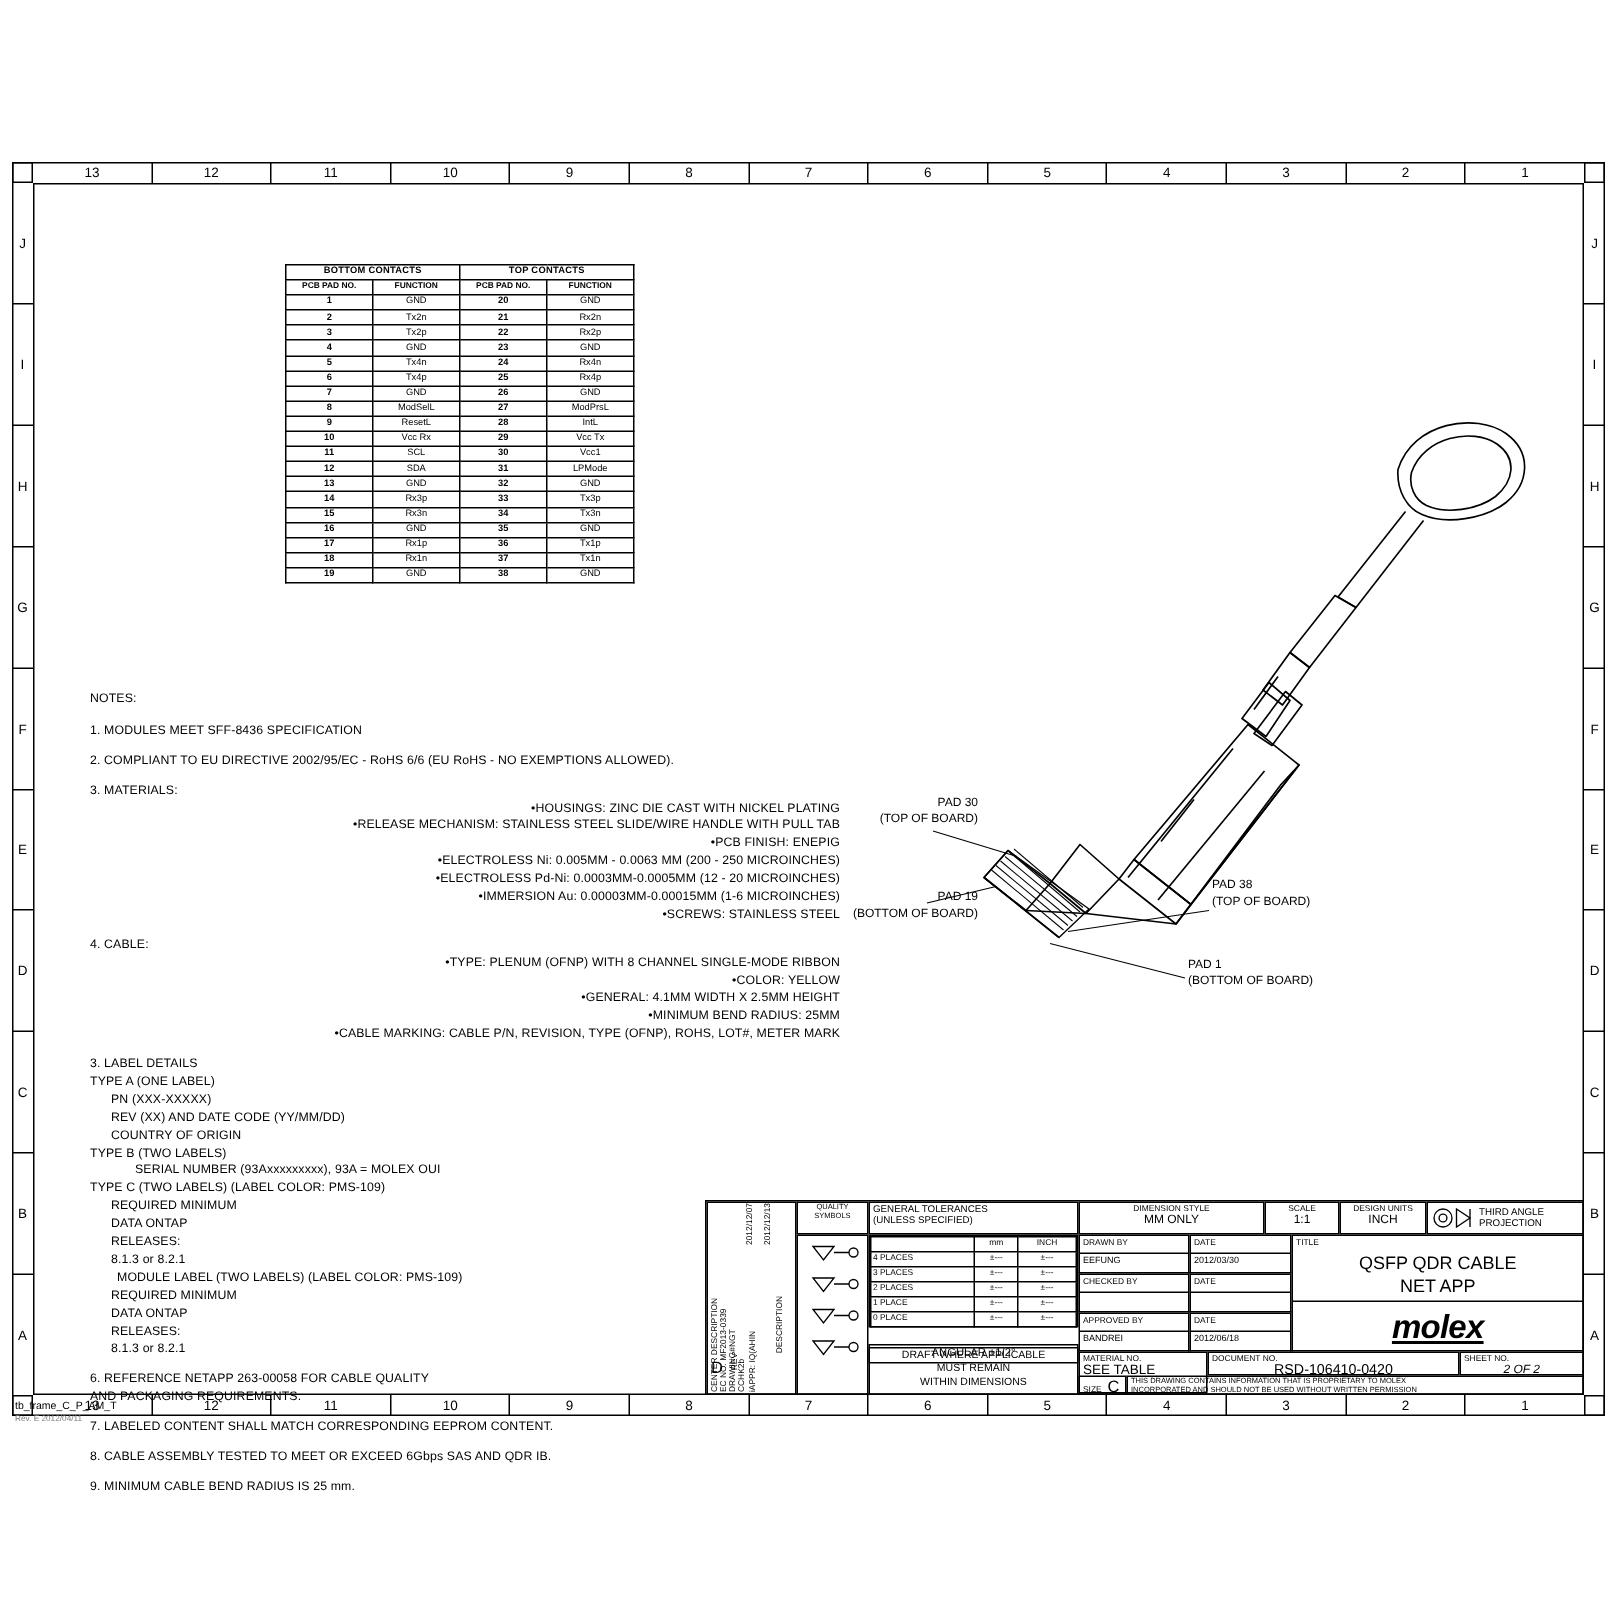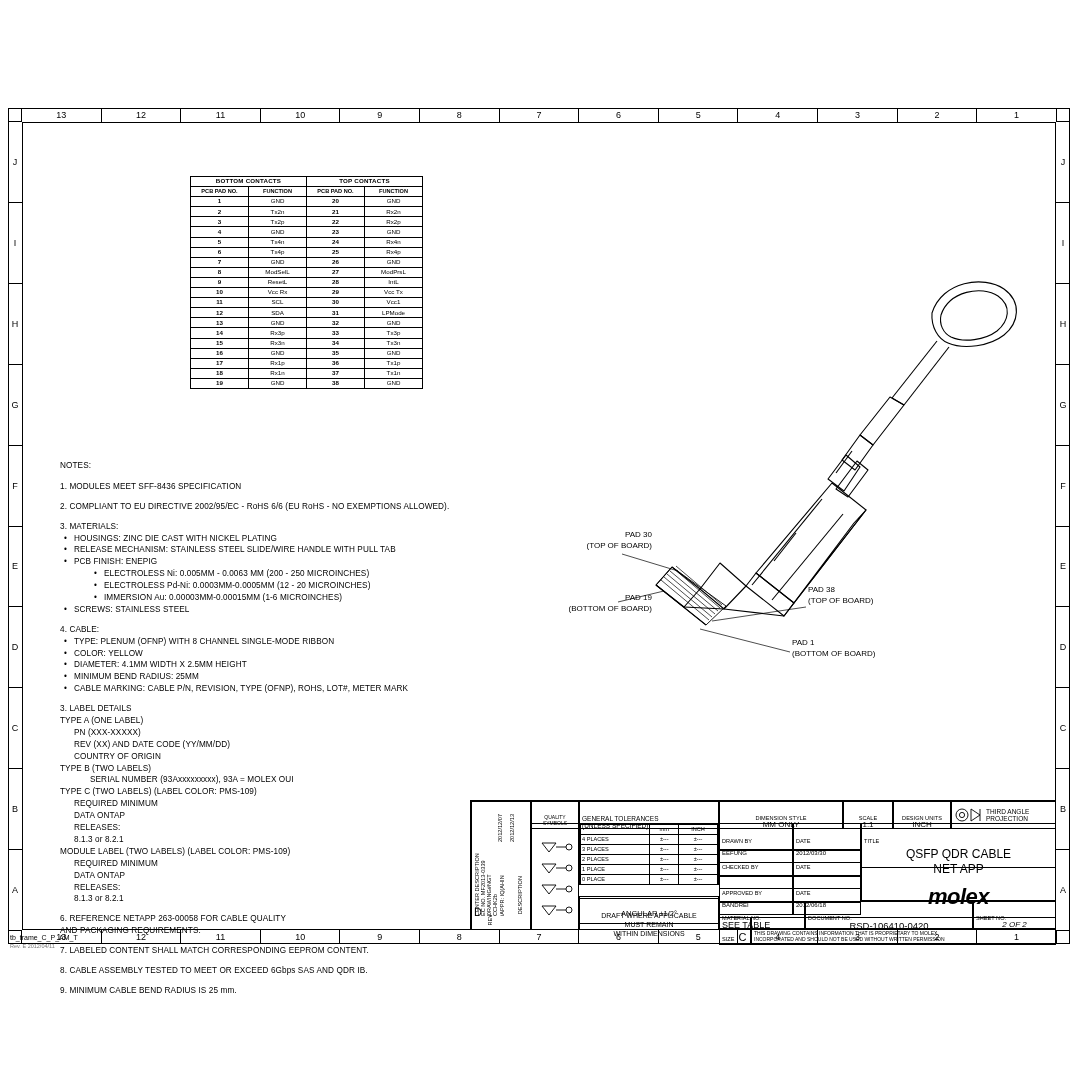--- a/index.html
+++ b/index.html
@@ -120,21 +120,21 @@
   .notes {
     position: absolute;
     left: 60px; top: 460px;
     width: 500px;
     font-size: 8.2px;
     line-height: 1.45;
     letter-spacing: 0.1px;
   }
   .notes .hdr { margin-bottom: 9px; }
   .notes p { margin: 0 0 8px 0; }
-  .notes .sub { margin-left: 14px; }
+  .notes .sub { margin-left: 28px; text-align: right; }
   .notes .sub2 { margin-left: 30px; }
   .notes .bullet::before {
     content: "\2022";
     display: inline-block;
     width: 10px;
     margin-left: -10px;
   }
   .notes .tight { margin: 0; }
 
   
@@ -156,37 +156,38 @@
     left: 470px; top: 800px;
     width: 586px; height: 130px;
     border: 1px solid #000;
     box-sizing: border-box;
     font-size: 7px;
   }
   .tb-cell {
     position: absolute;
     box-sizing: border-box;
     border: 0.8px solid #000;
-    padding: 13px 2px;
+    padding: 1px 2px;
     line-height: 1.1;
   }
   .tb-lbl { font-size: 5.6px; }
   .tb-val { font-size: 8px; }
   .vert {
     writing-mode: vertical-rl;
     transform: rotate(180deg);
     font-size: 5.6px;
     white-space: nowrap;
   }
   .center { text-align: center; }
   .molex {
     font-size: 22px;
     font-weight: bold;
     font-style: italic;
     letter-spacing: -0.5px;
+    text-decoration: underline;
   }
   .tiny { font-size: 5px; line-height: 1.15; }
   .mini { font-size: 6px; }
 
   .footer-left {
     position: absolute;
     left: 10px; top: 934px;
     font-size: 7px;
     line-height: 1.25;
   }
@@ -420,39 +421,39 @@
         <div class="bullet tight">ELECTROLESS Pd-Ni: 0.0003MM-0.0005MM (12 - 20 MICROINCHES)</div>
         <div class="bullet tight">IMMERSION Au: 0.00003MM-0.00015MM (1-6 MICROINCHES)</div>
       </div>
       <div class="bullet tight">SCREWS: STAINLESS STEEL</div>
     </div>
 
     <p class="tight" style="margin-top:8px;">4. CABLE:</p>
     <div class="sub">
       <div class="bullet tight">TYPE: PLENUM (OFNP) WITH 8 CHANNEL SINGLE-MODE RIBBON</div>
       <div class="bullet tight">COLOR: YELLOW</div>
-      <div class="bullet tight">DIAMETER: 4.1MM WIDTH X 2.5MM HEIGHT</div>
+      <div class="bullet tight">GENERAL: 4.1MM WIDTH X 2.5MM HEIGHT</div>
       <div class="bullet tight">MINIMUM BEND RADIUS: 25MM</div>
       <div class="bullet tight">CABLE MARKING: CABLE P/N, REVISION, TYPE (OFNP), ROHS, LOT#, METER MARK</div>
     </div>
 
     <p class="tight" style="margin-top:8px;">3. LABEL DETAILS</p>
     <div id="label-details">
         <div class="tight" style="margin-left:0px">TYPE A (ONE LABEL)</div>
         <div class="tight" style="margin-left:14px">PN (XXX-XXXXX)</div>
         <div class="tight" style="margin-left:14px">REV (XX) AND DATE CODE (YY/MM/DD)</div>
         <div class="tight" style="margin-left:14px">COUNTRY OF ORIGIN</div>
         <div class="tight" style="margin-left:0px">TYPE B (TWO LABELS)</div>
         <div class="tight" style="margin-left:30px">SERIAL NUMBER (93Axxxxxxxxx),  93A = MOLEX OUI</div>
         <div class="tight" style="margin-left:0px">TYPE C (TWO LABELS) (LABEL COLOR: PMS-109)</div>
         <div class="tight" style="margin-left:14px">REQUIRED MINIMUM</div>
         <div class="tight" style="margin-left:14px">DATA ONTAP</div>
         <div class="tight" style="margin-left:14px">RELEASES:</div>
         <div class="tight" style="margin-left:14px">8.1.3 or 8.2.1</div>
-        <div class="tight" style="margin-left:0px">MODULE LABEL (TWO LABELS) (LABEL COLOR: PMS-109)</div>
+        <div class="tight" style="margin-left:18px">MODULE LABEL (TWO LABELS) (LABEL COLOR: PMS-109)</div>
         <div class="tight" style="margin-left:14px">REQUIRED MINIMUM</div>
         <div class="tight" style="margin-left:14px">DATA ONTAP</div>
         <div class="tight" style="margin-left:14px">RELEASES:</div>
         <div class="tight" style="margin-left:14px">8.1.3 or 8.2.1</div>
       </div>
 
     <p style="margin-top:8px;" class="tight">6. REFERENCE NETAPP 263-00058 FOR CABLE QUALITY</p>
     <p>AND PACKAGING REQUIREMENTS.</p>
     <p>7. LABELED CONTENT SHALL MATCH CORRESPONDING EEPROM CONTENT.</p>
     <p>8. CABLE ASSEMBLY TESTED TO MEET OR EXCEED 6Gbps SAS AND QDR IB.</p>

